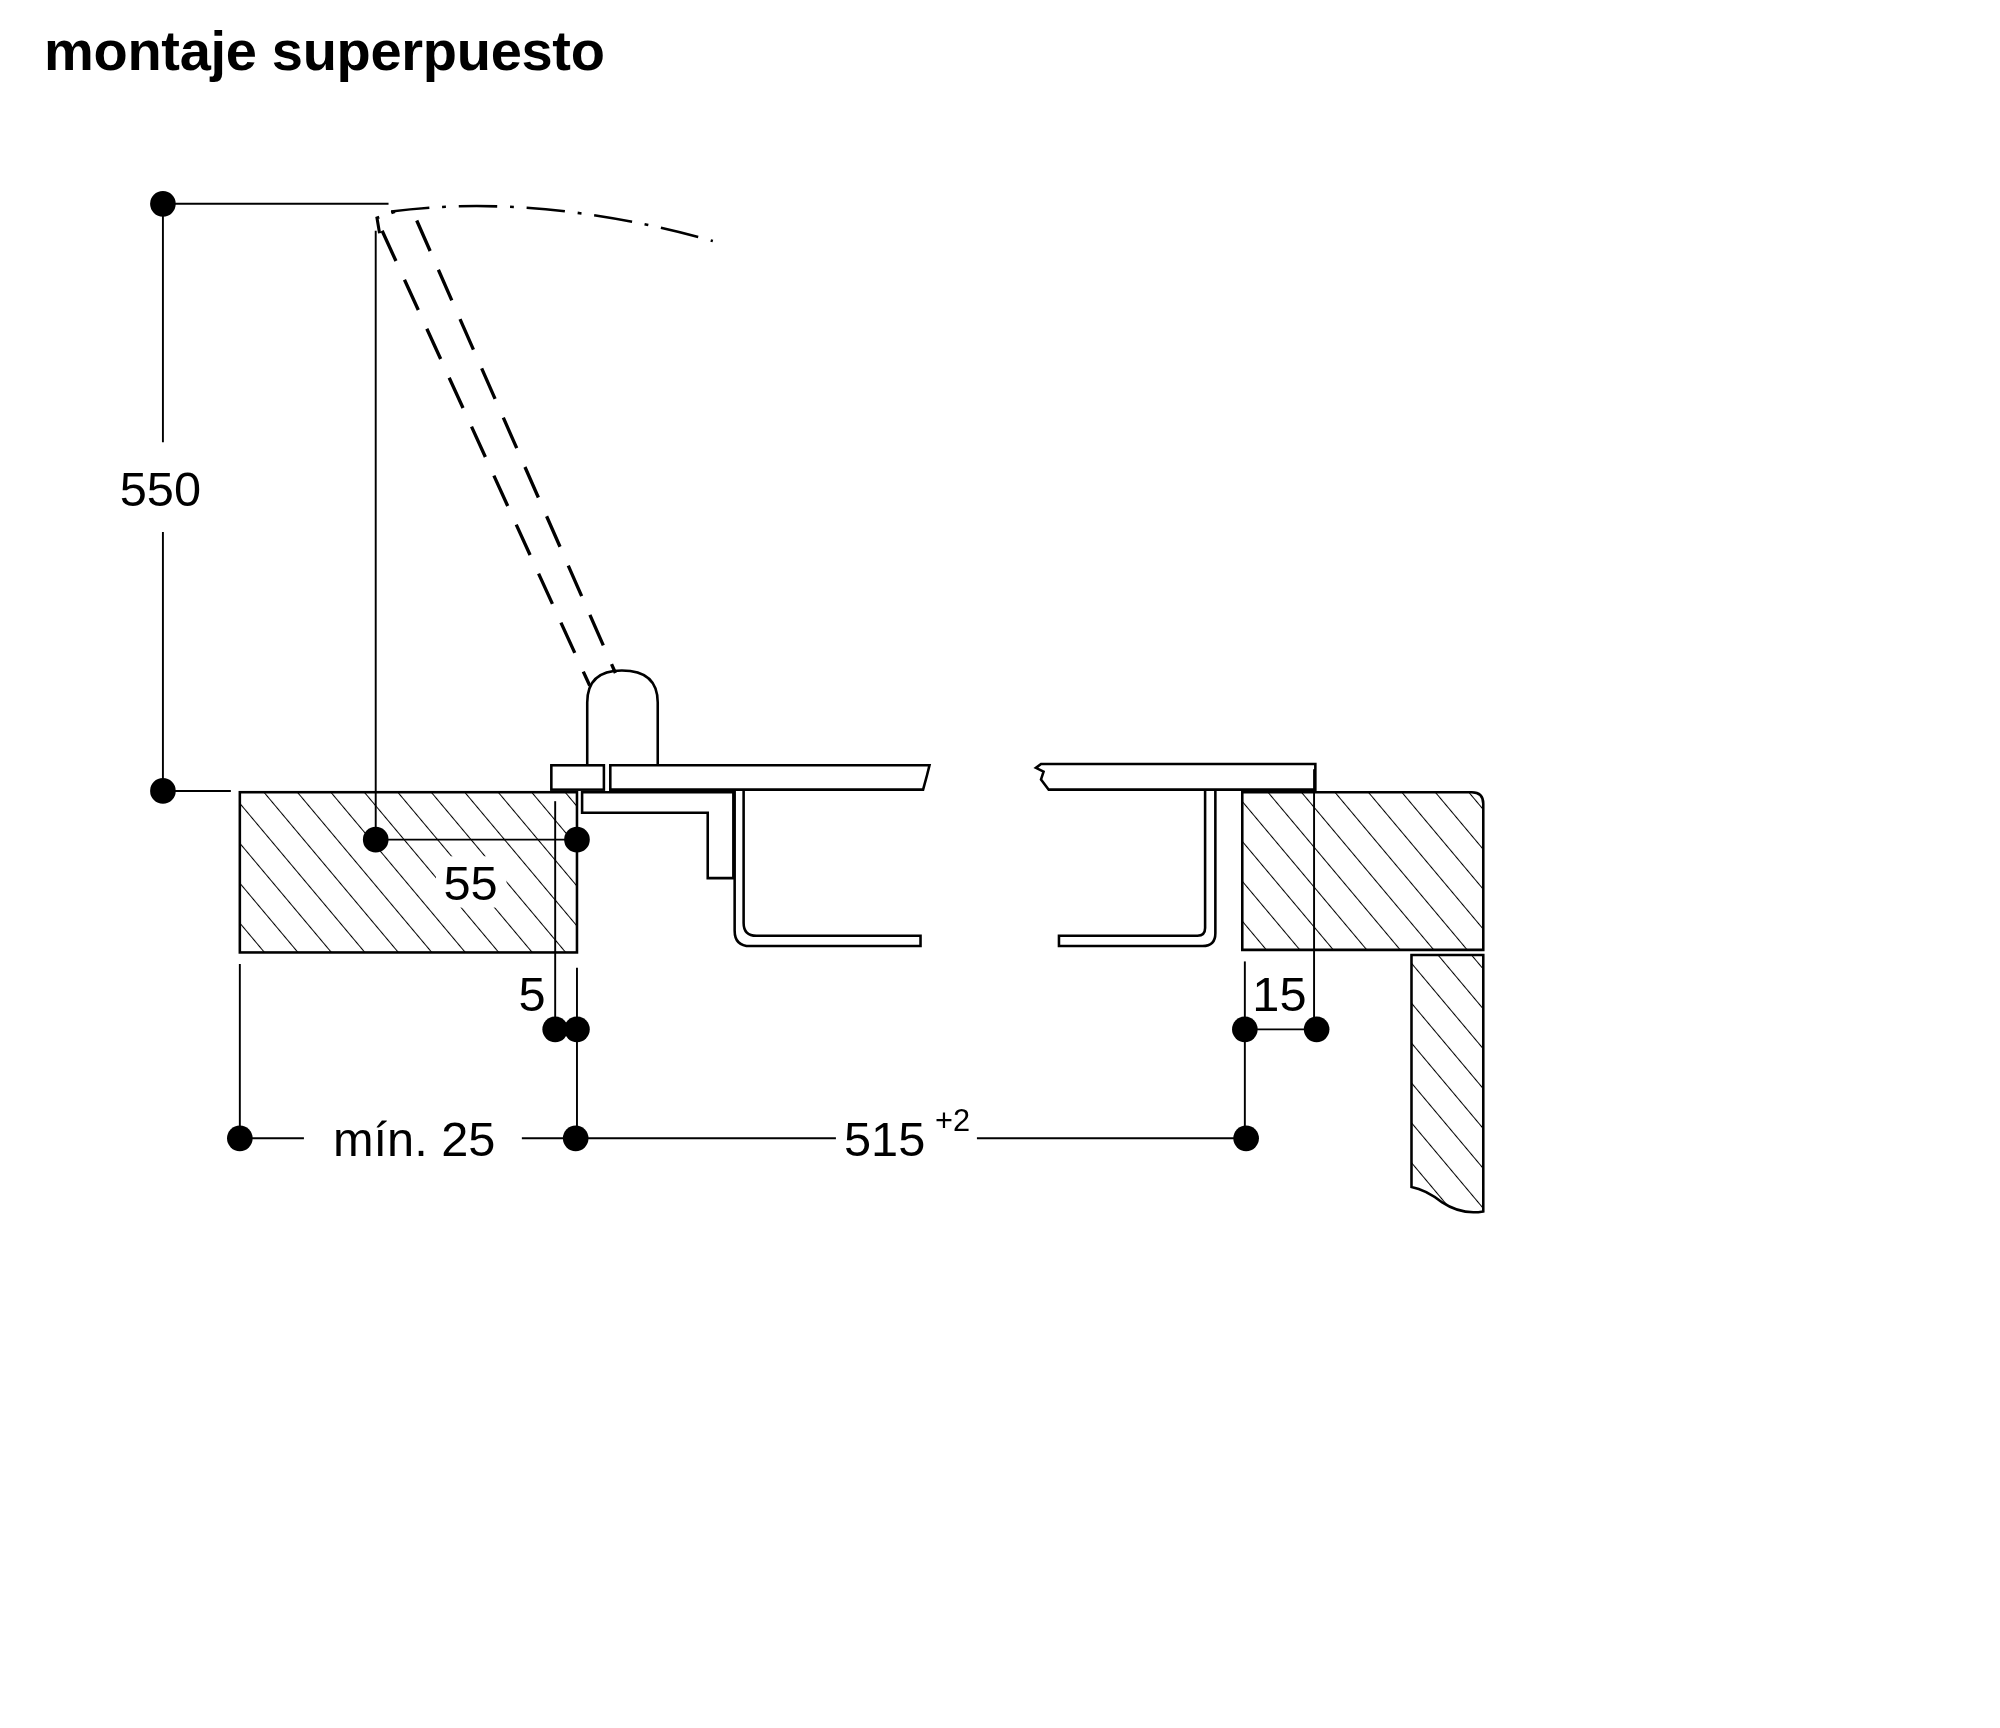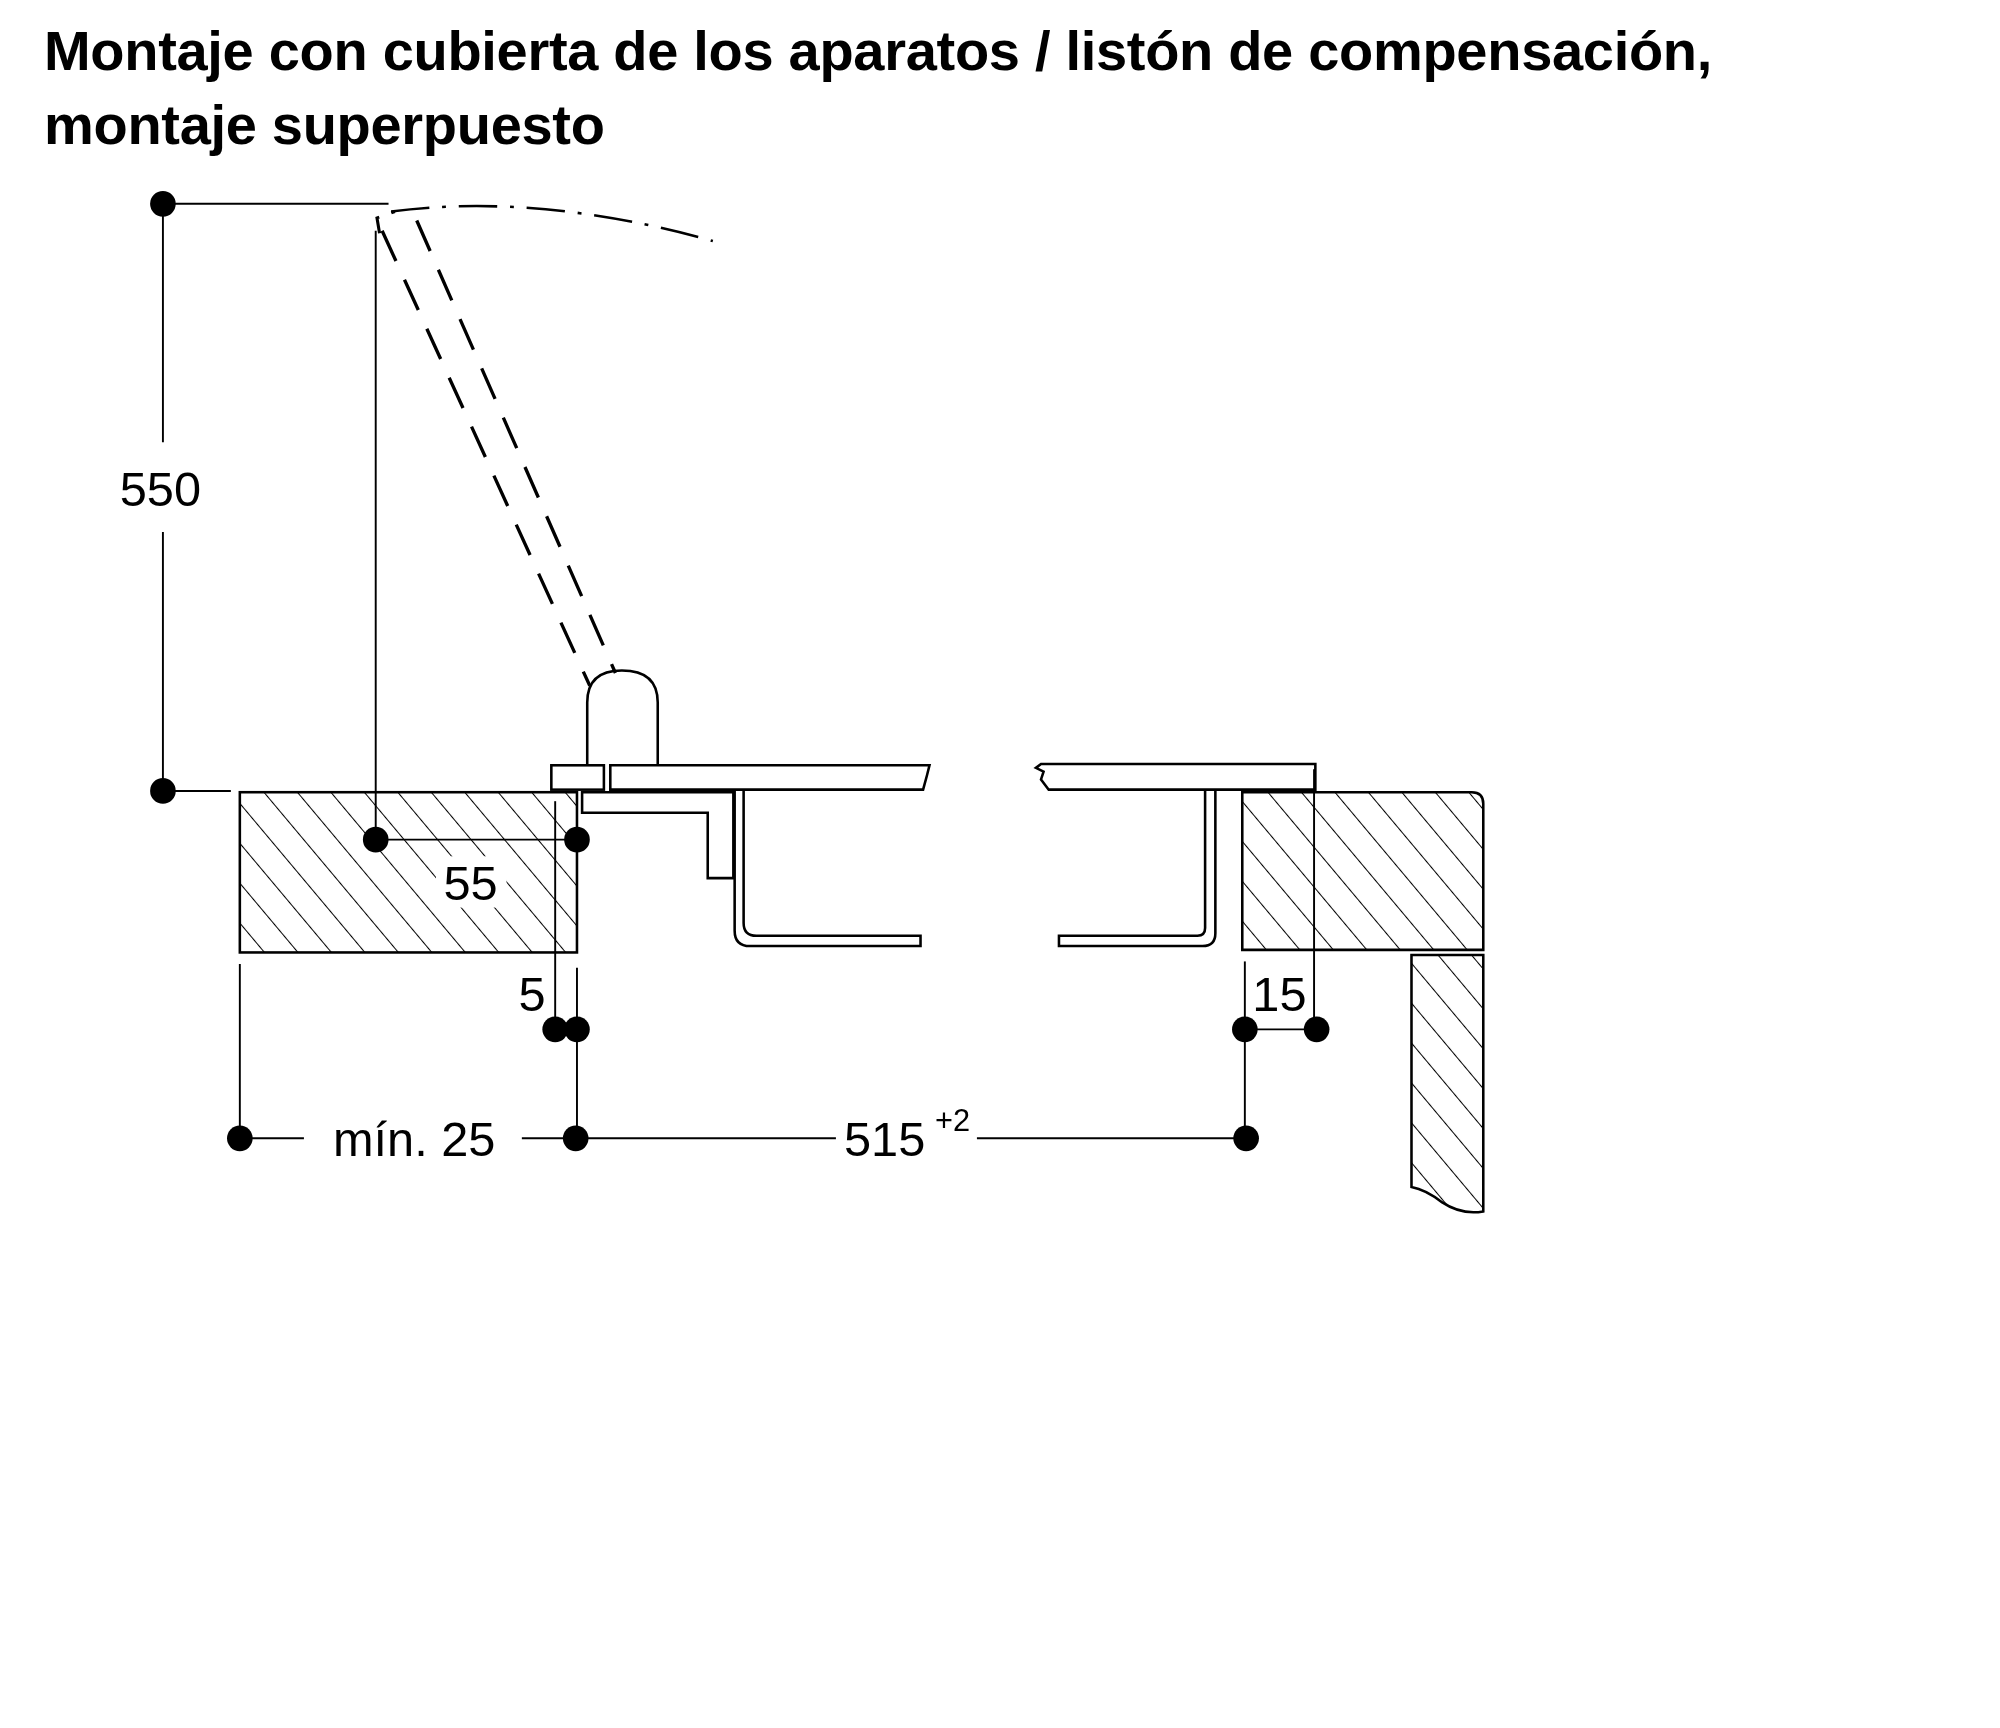--- a/index.html
+++ b/index.html
@@ -11,21 +11,20 @@
   }
   .title span { display: block; }
   svg.diagram { position: absolute; left: 0; top: 0; width: 2000px; height: 1728px; }
   .dimtext { font-family: "Liberation Sans", sans-serif; font-size: 38px; fill: #000; }
   .sup { font-family: "Liberation Sans", sans-serif; font-size: 24px; fill: #000; }
 </style>
 </head>
 <body>
 
 <div class="title">
-  <span>Montaje con cubierta de los aparatos / listón de compensación,</span>
   <span>montaje superpuesto</span>
 </div>
 
 <svg class="diagram" viewBox="0 0 1560 1348" xmlns="http://www.w3.org/2000/svg">
   <defs>
     <pattern id="hatch" patternUnits="userSpaceOnUse" width="20" height="20" patternTransform="rotate(-40)">
       <line x1="0" y1="0" x2="0" y2="20" stroke="#000" stroke-width="1.6"></line>
     </pattern>
   </defs>
 

